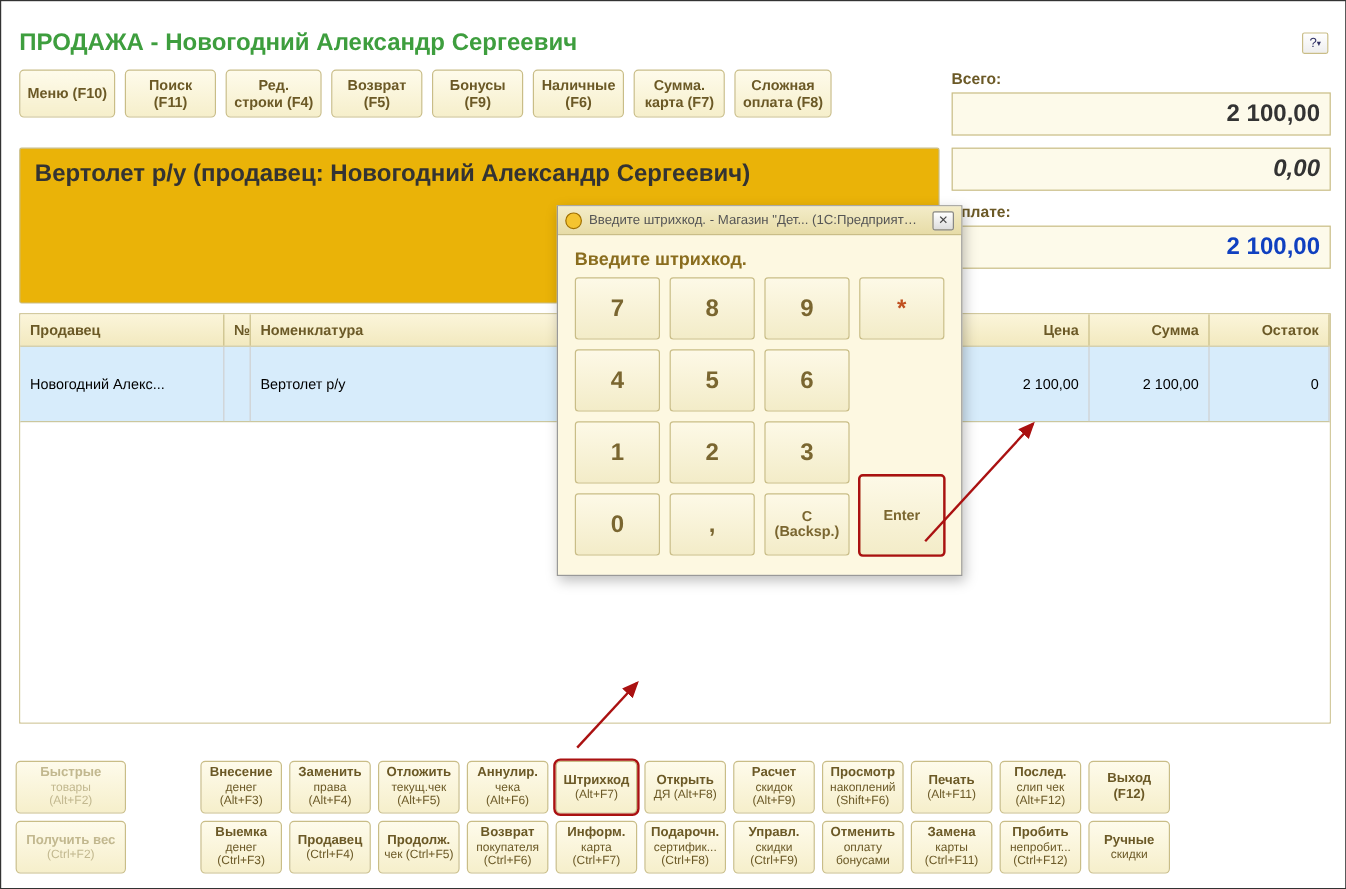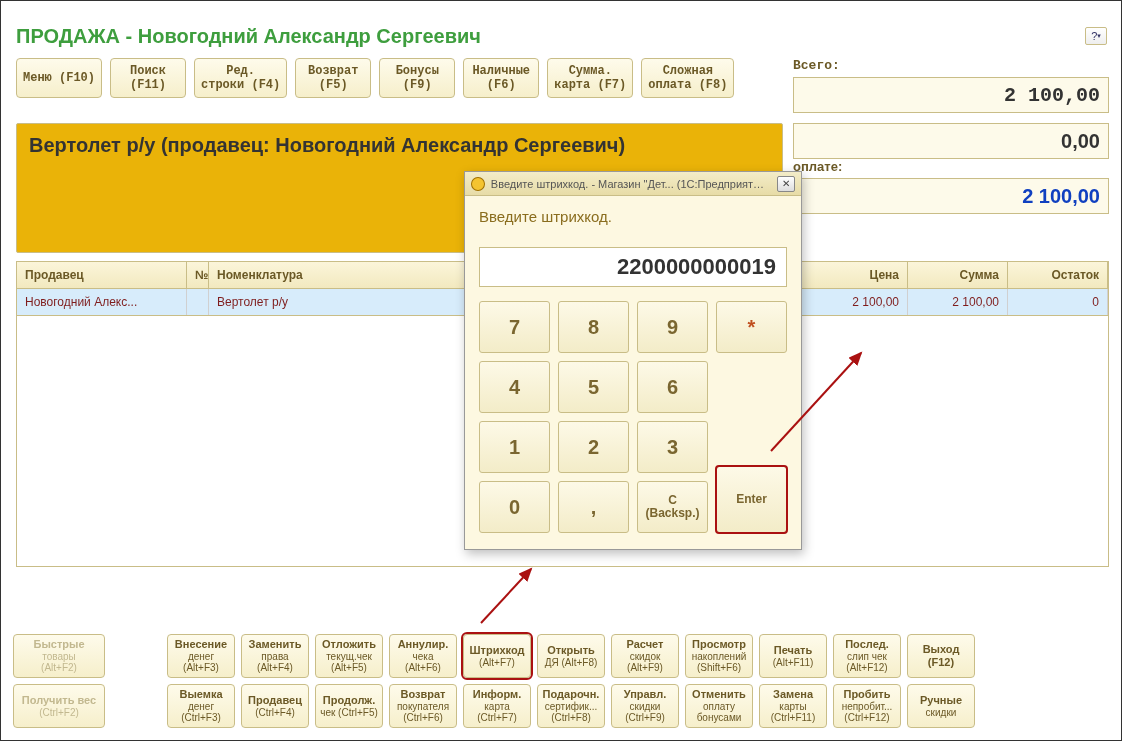--- a/index.html
+++ b/index.html
@@ -18,21 +18,20 @@
     font-size: 20px;
     font-weight: bold;
     color: #3e9e3e;
     padding: 24px 0 10px 15px;
   }
   .top-row {
     display: flex;
     align-items: flex-start;
     padding: 0 12px 0 15px;
     gap: 10px;
-    font-family: Liberation Mono, monospace;
   }
   .btn-group { display: flex; gap: 8px; flex-wrap: wrap; }
   .btn {
     background: linear-gradient(#fefbeb, #f6efcb);
     border: 1px solid #c9bd87;
     border-radius: 4px;
     color: #6b5926;
     font-weight: bold;
     font-size: 12px;
     text-align: center;
@@ -59,21 +58,21 @@
   }
   .sub-left {
     flex:1; border:1px solid #c9bd87; background:#eab308;
     padding:10px 12px; font-size:20px; font-weight:bold; color:#333;
     border-radius:2px; height:130px;
   }
   .tbl-wrap { margin:8px 12px 0 15px; border:1px solid #c9bd87; }
   .tbl-header { display:flex; background:linear-gradient(#fbf5da,#f2e9bf); border-bottom:1px solid #c9bd87; }
   .tbl-header > div { padding:6px 8px; font-weight:bold; color:#6b5926; border-right:1px solid #c9bd87; }
   .tbl-row { display:flex; background:#d7ecfb; border-bottom:1px solid #c9bd87; }
-  .tbl-row > div { padding:6px 8px; color:#7f1d1d; border-right:1px solid #d0d0d0; white-space:nowrap; overflow:hidden; text-overflow:ellipsis; }
+  .tbl-row > div { padding:24px 8px; color:#000000; border-right:1px solid #d0d0d0; white-space:nowrap; overflow:hidden; text-overflow:ellipsis; }
   .col-seller{width:170px;} .col-idx{width:22px; text-align:center;}
   .col-nom{flex:1;} .col-price{width:110px; text-align:right;}
   .col-sum{width:100px; text-align:right;} .col-rest{width:100px; text-align:right;}
   .tbl-body-empty { height:250px; background:#fff; }
 
   .bottom-bar { position:absolute; left:12px; right:12px; bottom:6px; }
   .brow { display:flex; gap:6px; margin-bottom:6px; flex-wrap:nowrap; }
   .btn2 {
     background: linear-gradient(#fefbeb, #f6efcb);
     border:1px solid #c9bd87; border-radius:4px;
@@ -92,21 +91,21 @@
     background:#fdf8e1; border:1px solid #999; box-shadow:2px 4px 10px rgba(0,0,0,0.25);
   }
   .dlg-titlebar {
     background:linear-gradient(#f3ecc8,#e7dca7);
     height:24px; display:flex; align-items:center; padding:0 6px; gap:6px;
     border-bottom:1px solid #c9bd87; font-size:11px; color:#555;
   }
   .dlg-titlebar .spacer{flex:1;}
   .dlg-close{ width:18px; height:16px; background:linear-gradient(#fff,#ddd); border:1px solid #888; border-radius:2px; display:flex;align-items:center;justify-content:center; font-size:10px; color:#444;cursor:pointer;}
   .dlg-body{ padding:12px 14px 16px; }
-  .dlg-label{ color:#8a6d1e; font-weight:normal; font-size:15px; margin-bottom:22px; }
+  .dlg-label{ color:#8a6d1e; font-weight:bold; font-size:15px; margin-bottom:6px; }
   .dlg-input{
     width:100%; height:40px; border:1px solid #c9bd87; background:#fff;
     font-size:22px; font-weight:bold; color:#333; text-align:right; padding:0 10px;
     margin-bottom:14px;
   }
   .keypad{ display:grid; grid-template-columns:repeat(4,1fr); gap:8px; }
   .key{
     height:52px; background:linear-gradient(#fdf9e7,#f3ecc8);
     border:1px solid #c9bd87; border-radius:3px;
     font-size:20px; font-weight:bold; color:#7a6630;
@@ -166,21 +165,21 @@
     </div>
   <div class="totals-col">
     <div class="total-label">Всего:</div>
     <div class="total-box">2 100,00</div>
   </div>
 </div>
 
 <div class="subheader">
   <div class="sub-left">Вертолет р/у (продавец: Новогодний Александр Сергеевич)</div>
   <div class="totals-col" style="width:316px;">
-    <div class="total-box" style="">0,00</div>
+    <div class="total-box" style="margin-bottom:10px;font-style:italic;">0,00</div>
     <div class="total-label">оплате:</div>
     <div class="total-box blue">2 100,00</div>
   </div>
 </div>
 
 <div class="tbl-wrap">
   <div class="tbl-header">
     <div class="col-seller">Продавец</div>
     <div class="col-idx">№</div>
     <div class="col-nom">Номенклатура</div>
@@ -323,21 +322,20 @@
 
 <div class="dialog">
   <div class="dlg-titlebar">
     <span style="width:14px;height:14px;background:#f4c430;border-radius:50%;border:1px solid #a07000;display:inline-block;"></span>
     <span style="white-space:nowrap;overflow:hidden;text-overflow:ellipsis;">Введите штрихкод. - Магазин "Дет...  (1С:Предприятие)</span>
     <span class="spacer"></span>
     <span class="dlg-close">✕</span>
   </div>
   <div class="dlg-body">
     <div class="dlg-label">Введите штрихкод.</div>
-    <input class="dlg-input" value="2200000000019" style="">
     <div class="keypad">
       <div class="key">7</div>
       <div class="key">8</div>
       <div class="key">9</div>
       <div class="key" style="color:#c05020;">*</div>
       <div class="key">4</div>
       <div class="key">5</div>
       <div class="key">6</div>
       <div class="key blank"></div>
       <div class="key">1</div>

